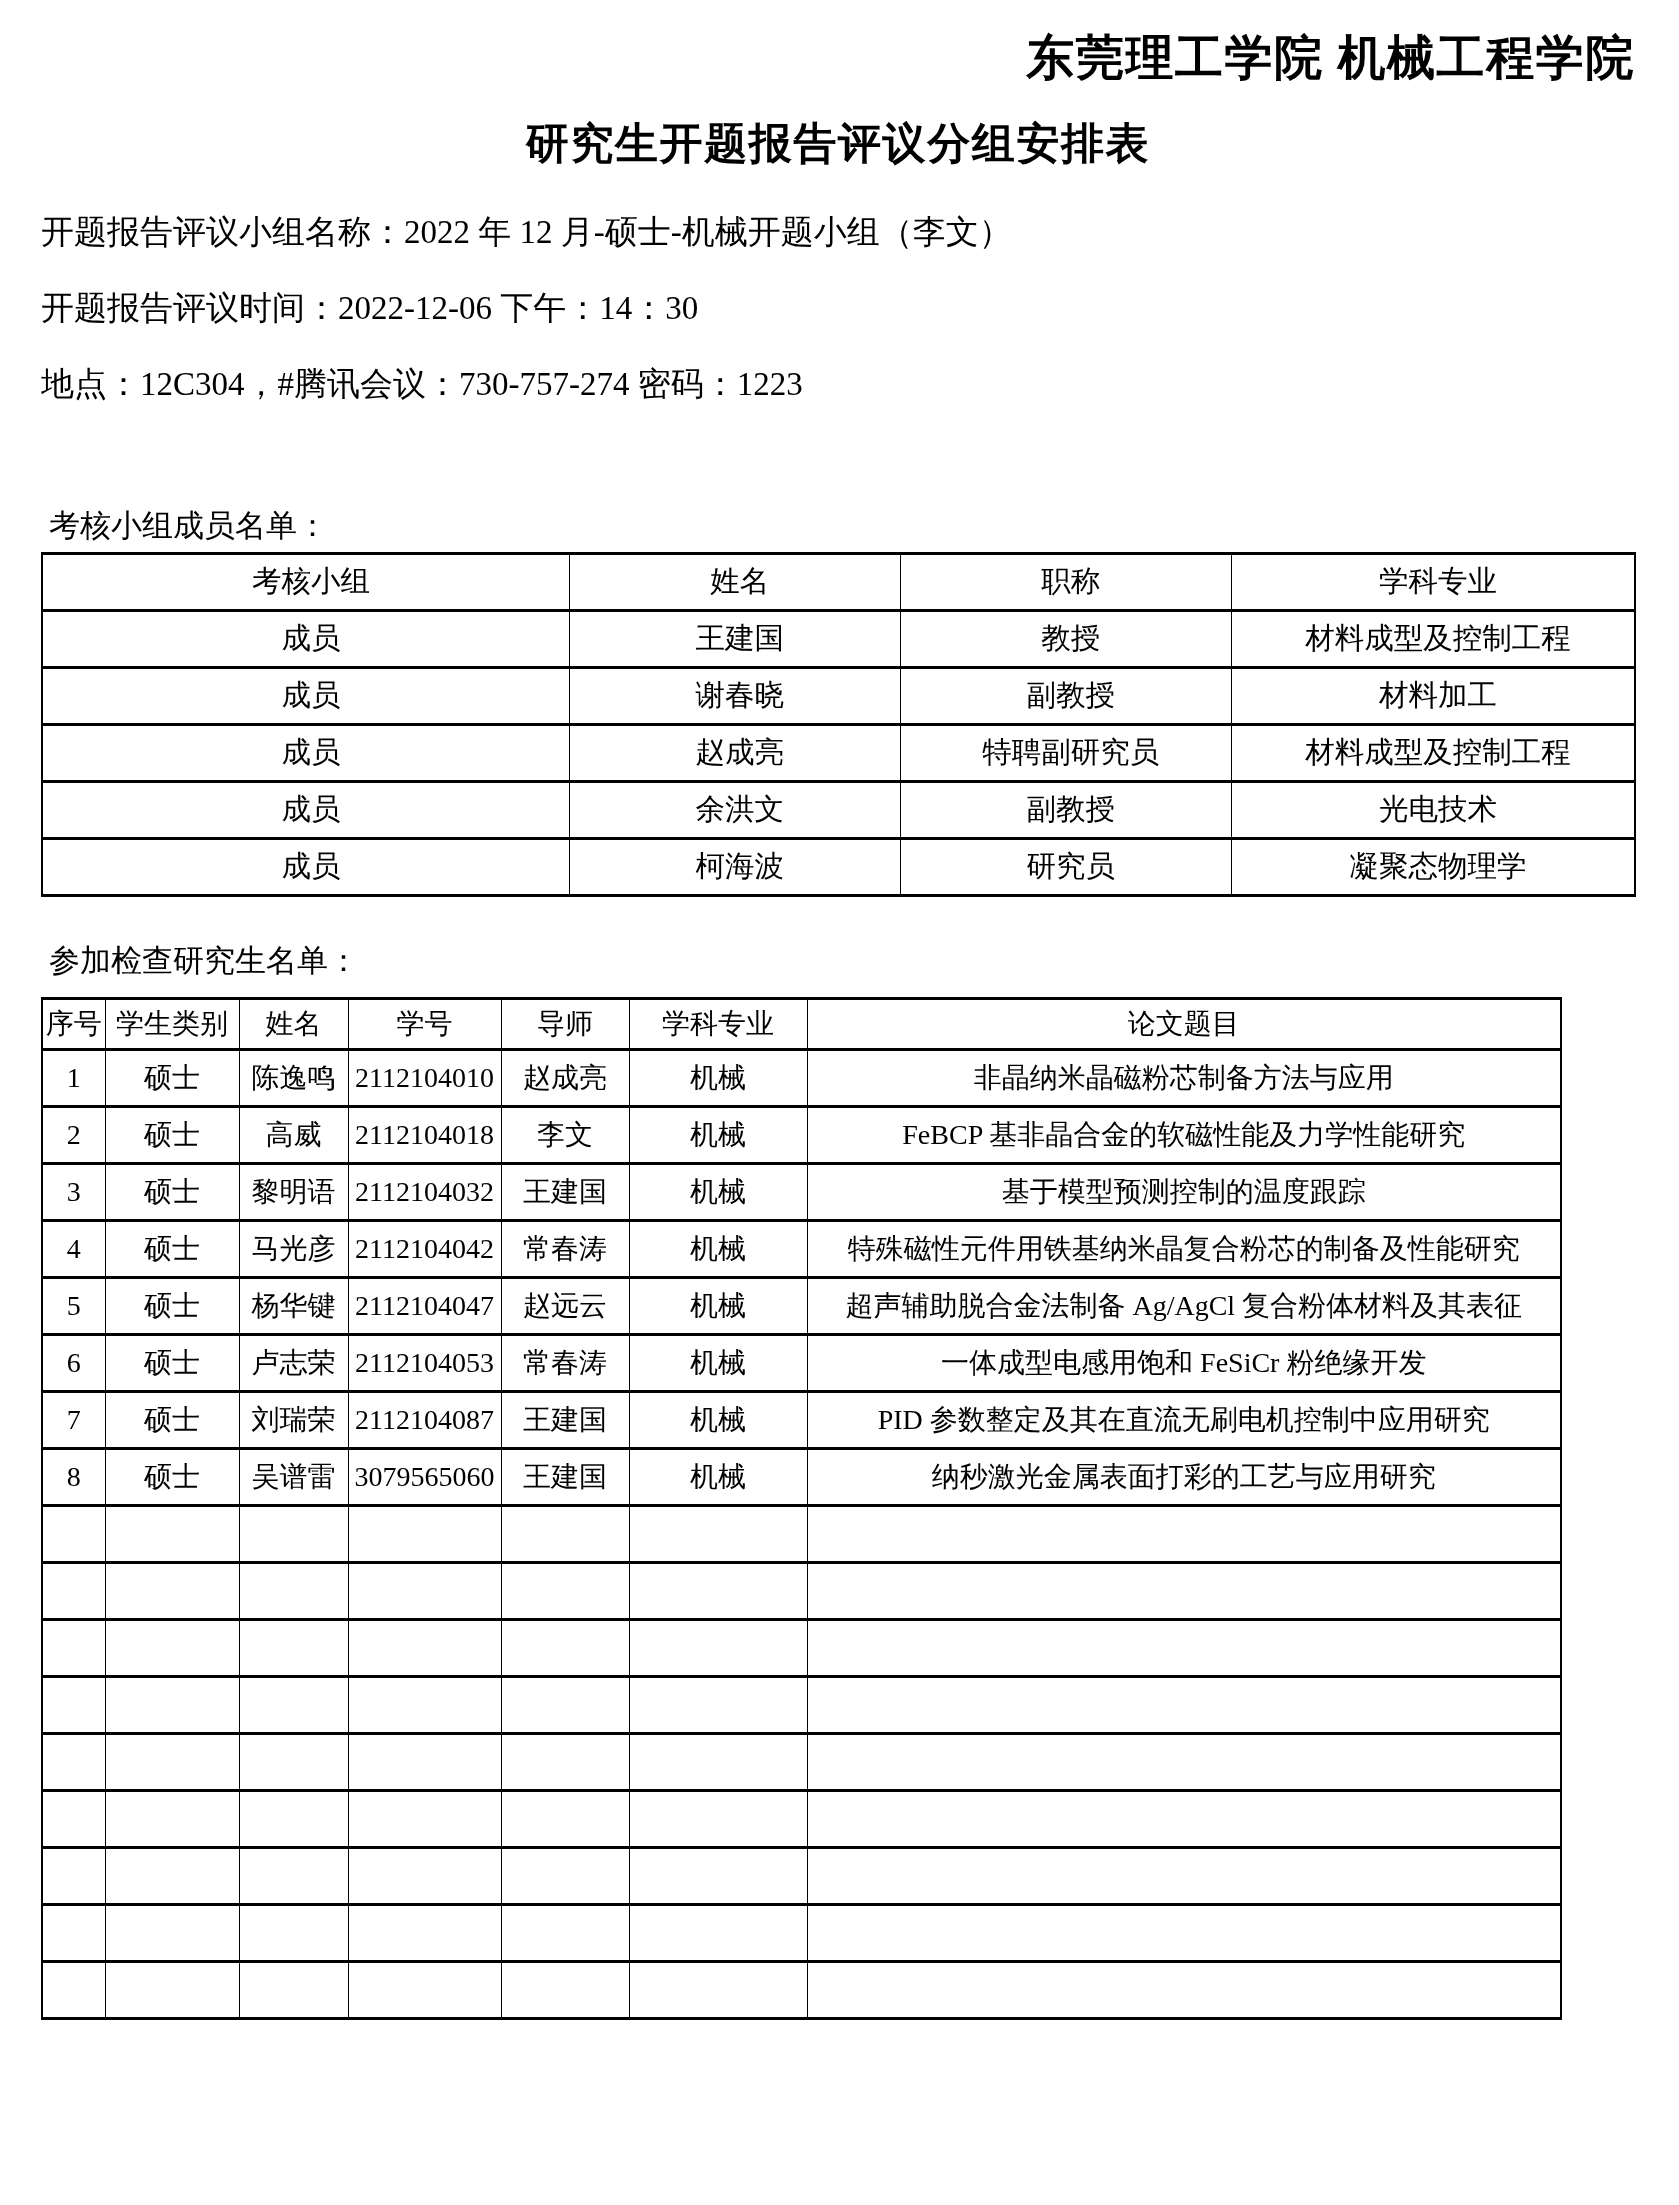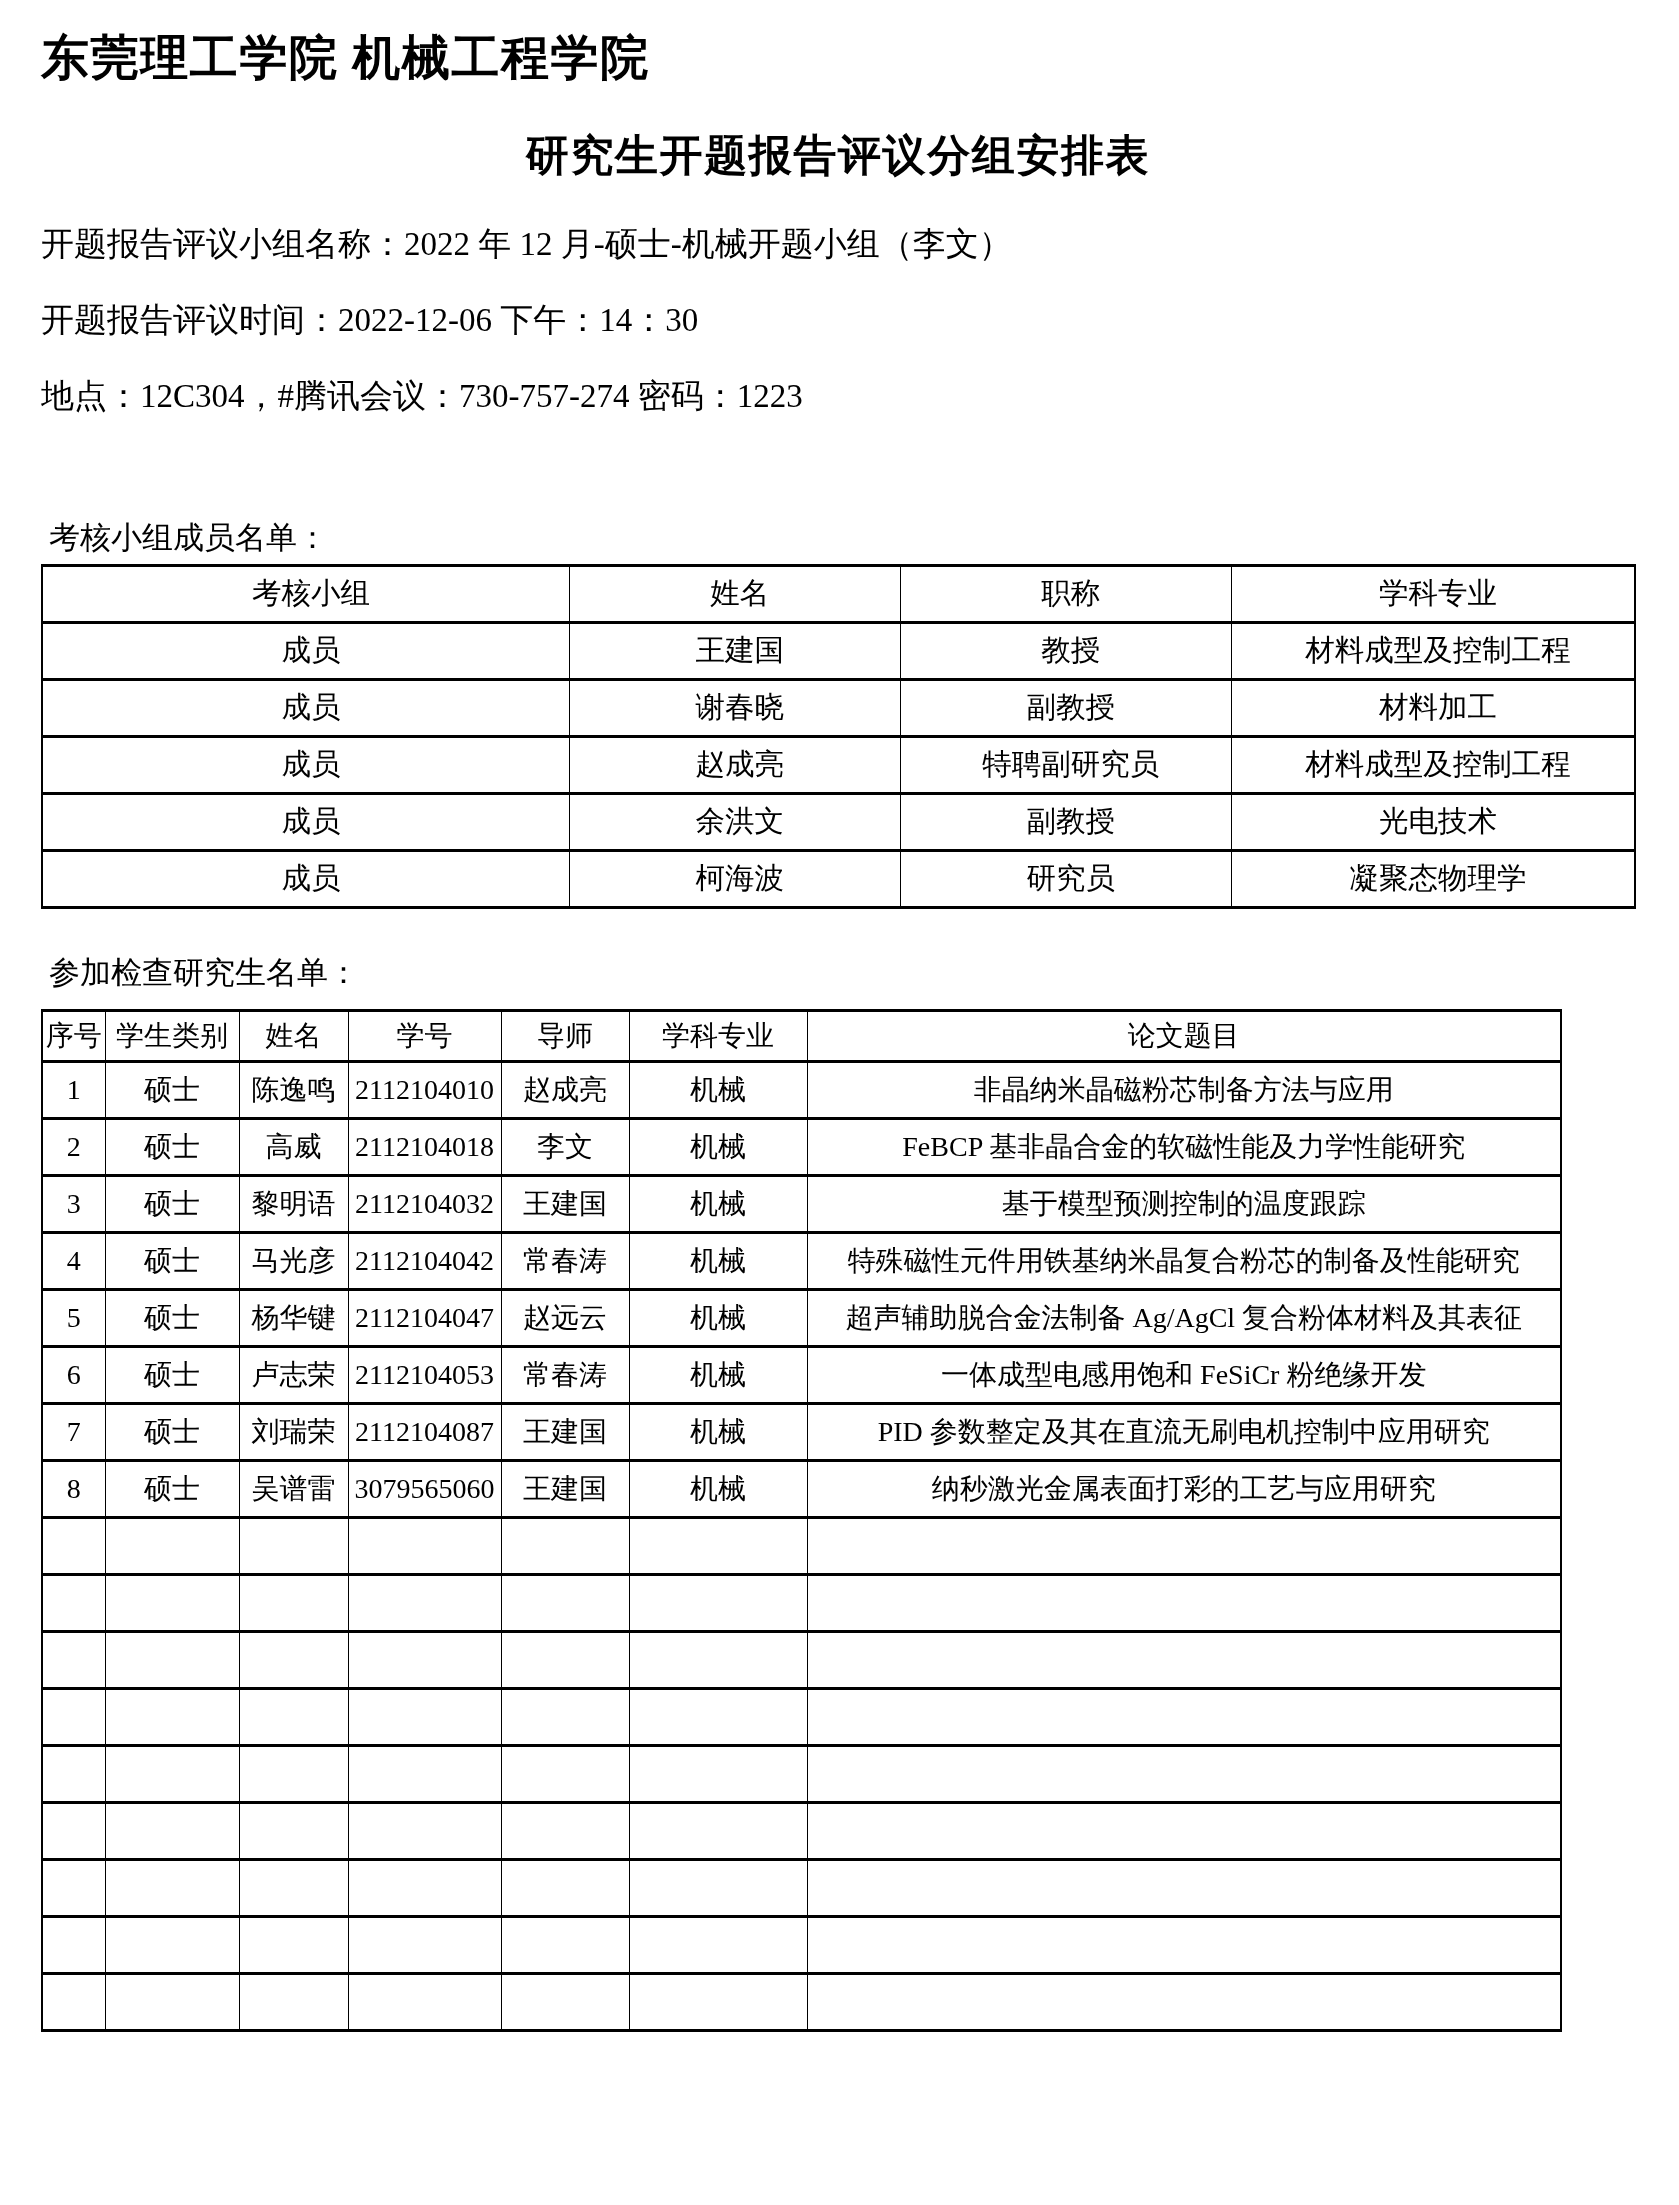--- a/index.html
+++ b/index.html
@@ -6,27 +6,27 @@
   .page {
     position:relative;
     width:1680px; height:2205px;
     box-sizing:border-box;
     padding:31px 45px 0 41px;
     background:#ffffff;
     color:#000;
     font-family:"Liberation Serif","DejaVu Serif",serif;
   }
   .title {
-    text-align:left;
+    text-align:right;
     font-size:48px; font-weight:bold;
     line-height:54px;
     letter-spacing:1.6px;
   }
   .subtitle {
-    margin-top:46px;
+    margin-top:34px;
     text-align:center;
     font-size:43px; font-weight:bold;
     line-height:49px;
     letter-spacing:1.6px;
   }
   .info { margin-top:46px; }
   .info p {
     margin:0 0 39px 0;
     font-size:33px;
     line-height:37px;

